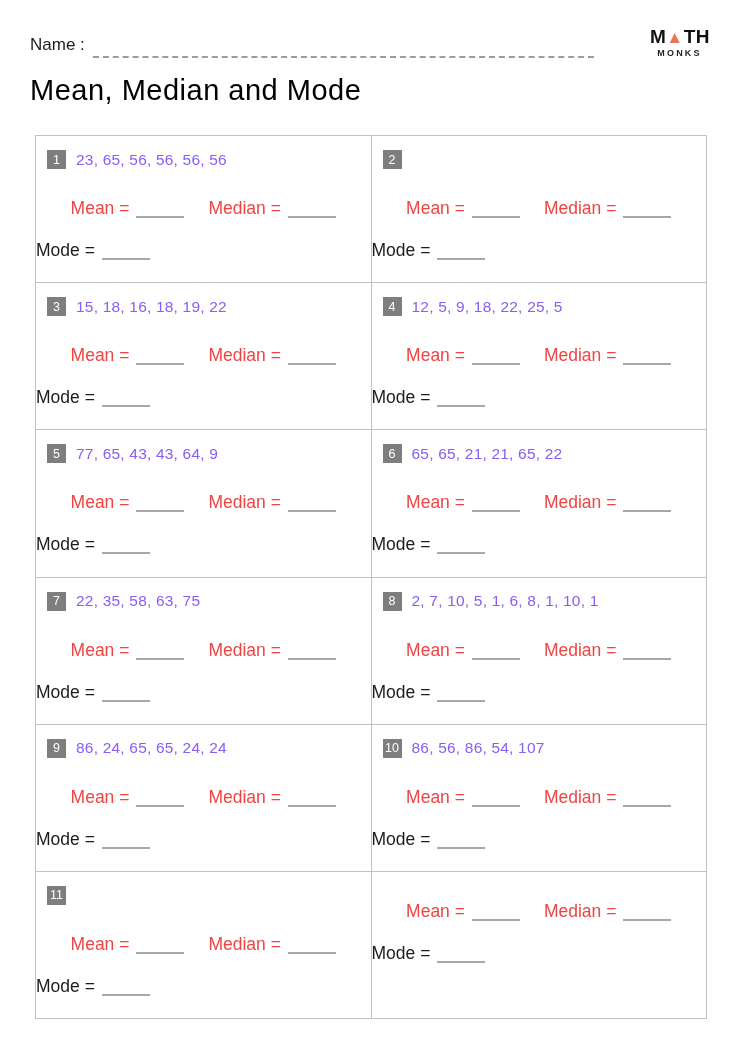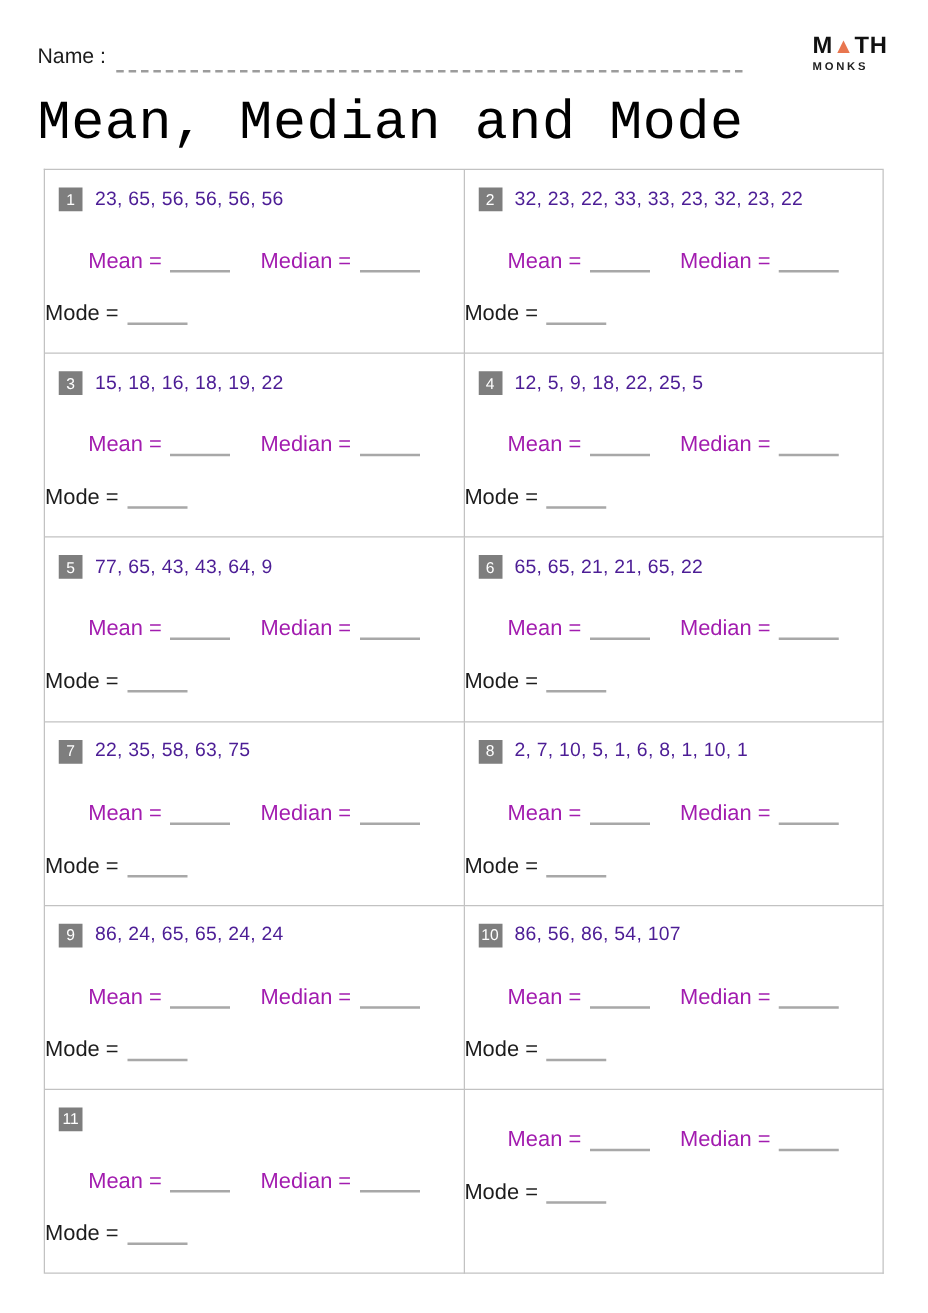--- a/index.html
+++ b/index.html
@@ -30,21 +30,21 @@
     margin-top: 48px;
   }
   .name-line {
     flex: 1;
     height: 24px;
     border-bottom: 2px dashed #9c9c9c;
     margin-left: 8px;
     margin-right: 56px;
   }
   .logo {
-    text-align: left;
+    text-align: center;
     line-height: 1;
     padding-bottom: 0px;
   }
   .logo-main {
     font-size: 19px;
     font-weight: bold;
     letter-spacing: 0.5px;
     color: #111111;
     white-space: nowrap;
   }
@@ -56,22 +56,22 @@
     font-size: 9px;
     font-weight: bold;
     letter-spacing: 2.2px;
     color: #222222;
     margin-top: 3px;
     padding-right: 1px;
   }
 
   
   .page-title {
-    font-family: Liberation Mono, monospace;
-    font-size: 44px;
+    font-family: Liberation Sans, sans-serif;
+    font-size: 29px;
     font-weight: 500;
     color: #000000;
     margin: 16px 0 0 30px;
     letter-spacing: 0.5px;
   }
 
   
   .problems-grid {
     position: absolute;
     left: 35px;
@@ -102,32 +102,32 @@
     background: #7e7e7e;
     color: #ffffff;
     font-size: 12.5px;
     display: flex;
     align-items: center;
     justify-content: center;
   }
   .values-text {
     margin-left: 10px;
     font-size: 15.5px;
-    color: #4c1d95;
+    color: #8b5cf6;
     letter-spacing: 0.2px;
     white-space: nowrap;
   }
   .mm-row {
     display: flex;
     justify-content: center;
     align-items: flex-end;
     gap: 24px;
     margin-top: 29px;
     font-size: 17.5px;
-    color: #a21caf;
+    color: #ef4444;
   }
   .mode-row {
     display: flex;
     justify-content: flex-start;
     align-items: flex-end;
     margin-top: 21px;
     font-size: 17.5px;
     color: #1c1c1c;
   }
   .stat-item { display: flex; align-items: flex-end; white-space: nowrap; }
@@ -176,21 +176,20 @@
       <span class="stat-item">
         <span>Mode =</span>
         <span class="blank"></span>
       </span>
     </div>
   </div>
 
   <div class="problem-cell">
     <div class="values-row">
       <span class="badge">2</span>
-      <span class="values-text">32, 23, 22, 33, 33, 23, 32, 23, 22</span>
     </div>
     <div class="mm-row">
       <span class="stat-item">
         <span>Mean =</span>
         <span class="blank"></span>
       </span>
       <span class="stat-item">
         <span>Median =</span>
         <span class="blank"></span>
       </span>

